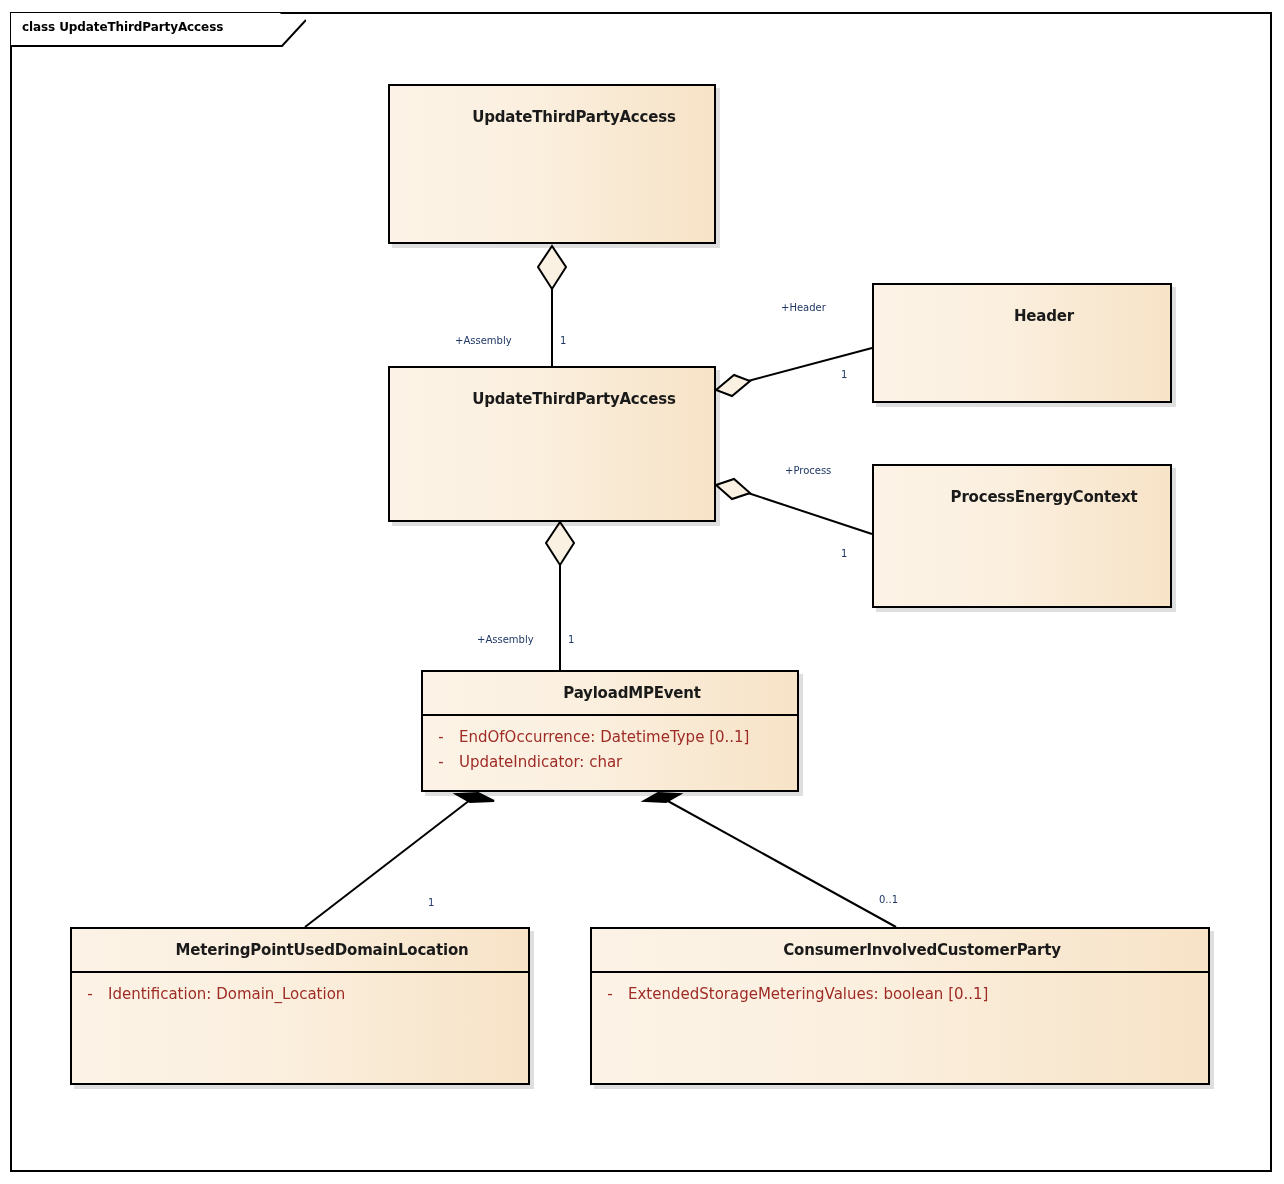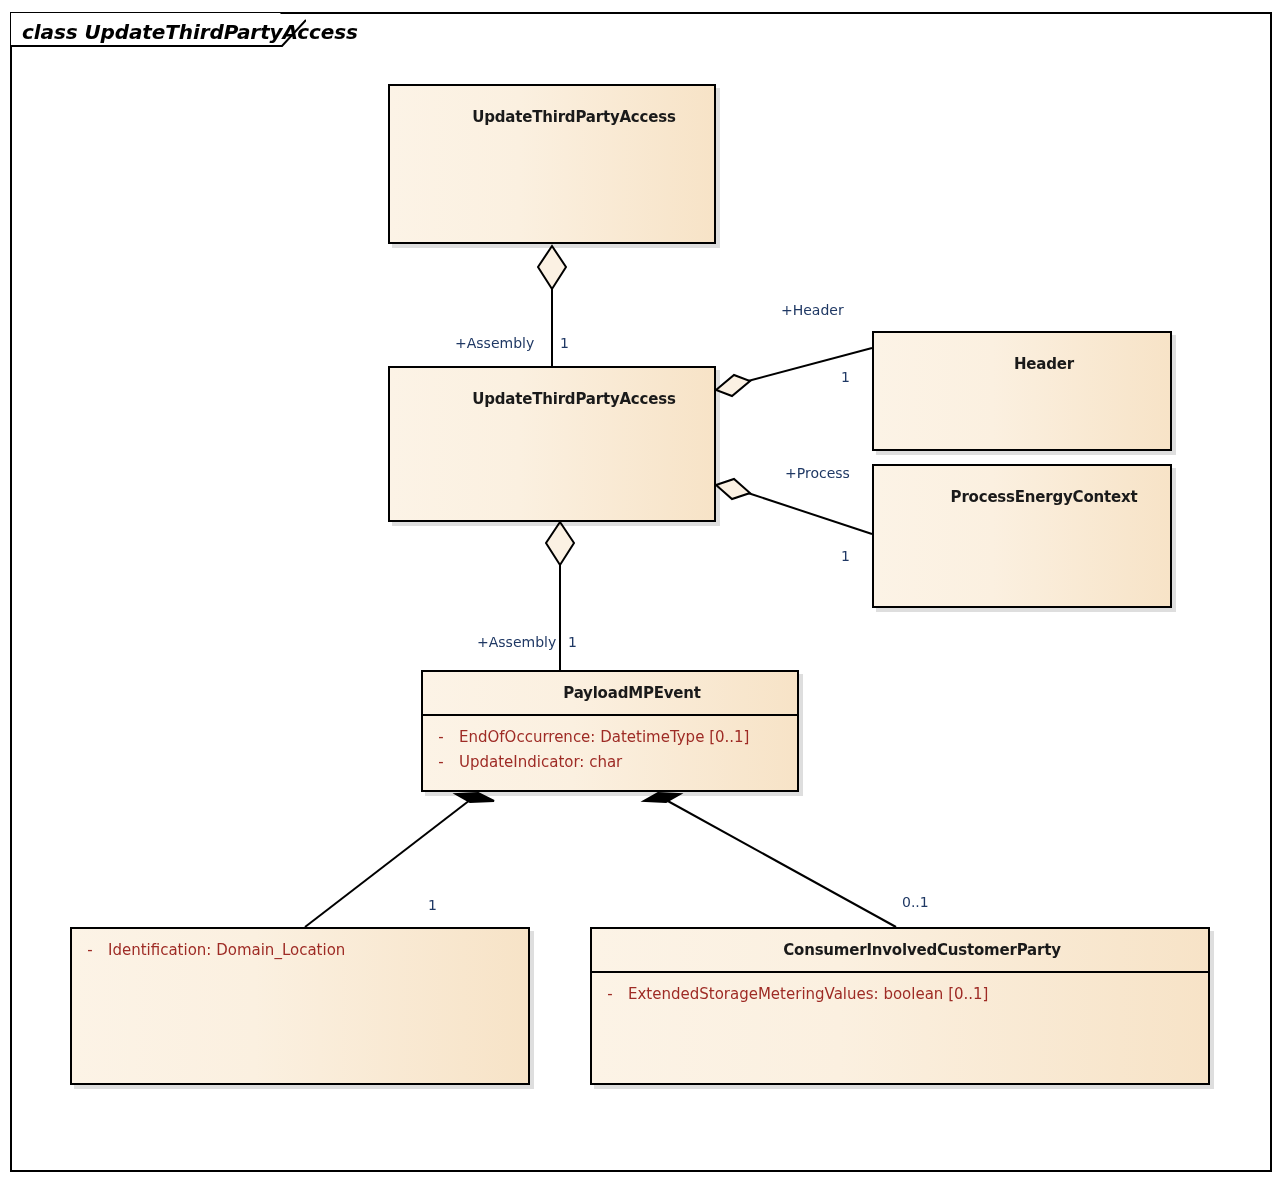--- a/index.html
+++ b/index.html
@@ -30,26 +30,25 @@
   }
   .frame-tab-shape {
     position: absolute;
     left: 10px; top: 12px;
     width: 296px; height: 36px;
     pointer-events: none;
   }
   .frame-tab-label {
     position: absolute;
     left: 22px; top: 20px;
-    font-size: 20px;
+    font-size: 12px;
     font-weight: bold;
     color: #000000;
     letter-spacing: -0.1px;
     white-space: nowrap;
-    font-style: italic;
   }
 
   
   #links {
     position: absolute;
     left: 0; top: 0;
     width: 1284px; height: 1184px;
     pointer-events: none;
   }
 
@@ -97,21 +96,21 @@
     width: 36px;
     text-align: center;
     flex: 0 0 36px;
     color: #9e2b25;
   }
   .attr-text { color: #9e2b25; }
 
   
   .edge-label {
     position: absolute;
-    font-size: 14px;
+    font-size: 10px;
     color: #1f3864;
     white-space: nowrap;
   }
   .edge-label.mult { color: #1f3864; }
 </style>
 </head>
 <body>
 
 <div id="canvas">
 
@@ -144,21 +143,21 @@
   </svg>
 
   <div class="node simple" style="left:388px; top:84px; width:328px; height:160px;">
     <div class="title">UpdateThirdPartyAccess</div>
   </div>
 
   <div class="node simple" style="left:388px; top:366px; width:328px; height:156px;">
     <div class="title">UpdateThirdPartyAccess</div>
   </div>
 
-  <div class="node simple" style="left:872px; top:283px; width:300px; height:120px;margin-top:48px;">
+  <div class="node simple" style="left:872px; top:283px; width:300px; height:120px;">
     <div class="title">Header</div>
   </div>
 
   <div class="node simple" style="left:872px; top:464px; width:300px; height:144px;">
     <div class="title">ProcessEnergyContext</div>
   </div>
 
   <div class="node compart" style="left:388px; top:670px; width:378px; height:122px;margin-left:33px;">
     <div class="title-bar">
       <span class="title">PayloadMPEvent</span>
@@ -169,20 +168,23 @@
         <span class="attr-text">EndOfOccurrence: DatetimeType [0..1]</span>
       </div>
       <div class="attr-row">
         <span class="attr-vis">-</span>
         <span class="attr-text">UpdateIndicator: char</span>
       </div>
     </div>
   </div>
 
   <div class="node compart" style="left:70px; top:927px; width:460px; height:158px;">
+    <div class="title-bar">
+      <span class="title">MeteringPointUsedDomainLocation</span>
+    </div>
     <div class="attrs">
       <div class="attr-row">
         <span class="attr-vis">-</span>
         <span class="attr-text">Identification: Domain_Location</span>
       </div>
     </div>
   </div>
 
   <div class="node compart" style="left:590px; top:927px; width:620px; height:158px;">
     <div class="title-bar">
@@ -202,15 +204,15 @@
   <div class="edge-label" style="left:781px; top:302px;">+Header</div>
   <div class="edge-label mult" style="left:841px; top:369px;">1</div>
 
   <div class="edge-label" style="left:785px; top:465px;">+Process</div>
   <div class="edge-label mult" style="left:841px; top:548px;">1</div>
 
   <div class="edge-label" style="left:477px; top:634px;">+Assembly</div>
   <div class="edge-label mult" style="left:568px; top:634px;">1</div>
 
   <div class="edge-label mult" style="left:428px; top:897px;">1</div>
-  <div class="edge-label mult" style="left:879px; top:894px;margin-left:23px;">0..1</div>
+  <div class="edge-label mult" style="left:879px; top:894px;">0..1</div>
 
 </div>
 
 </body></html>

